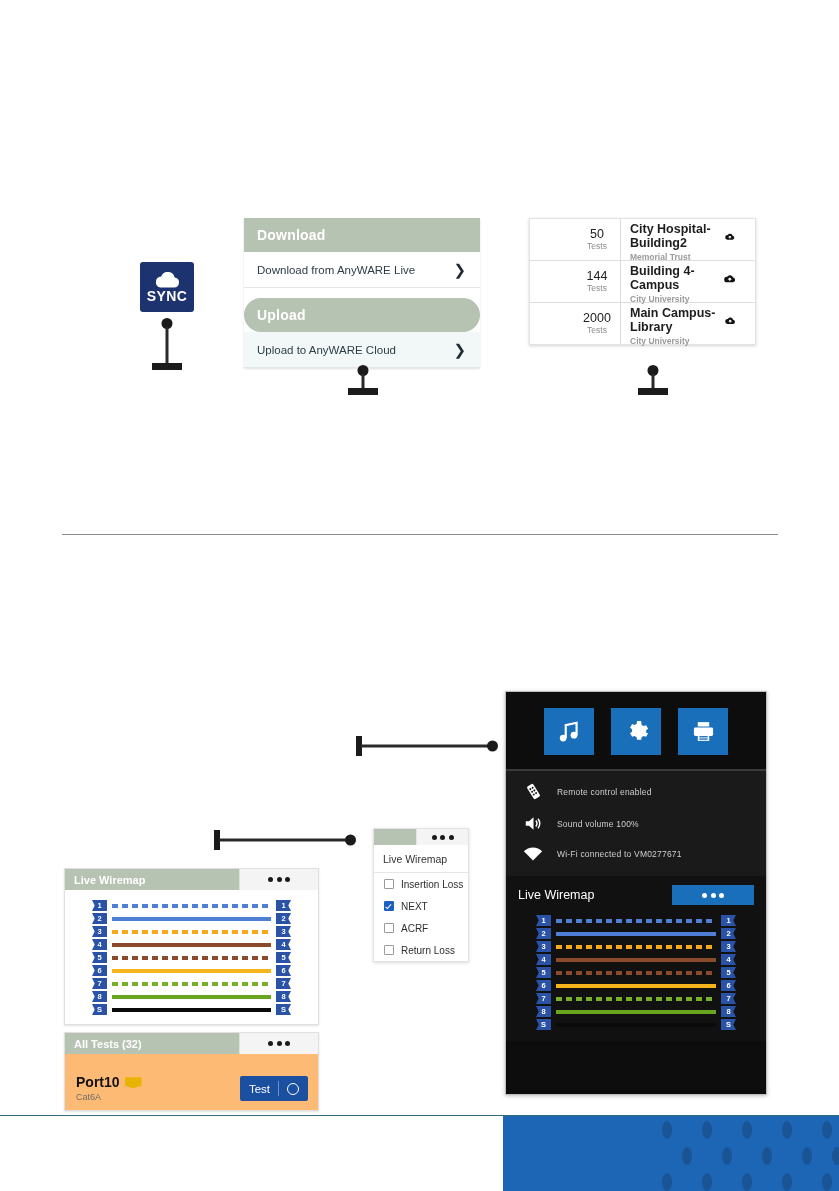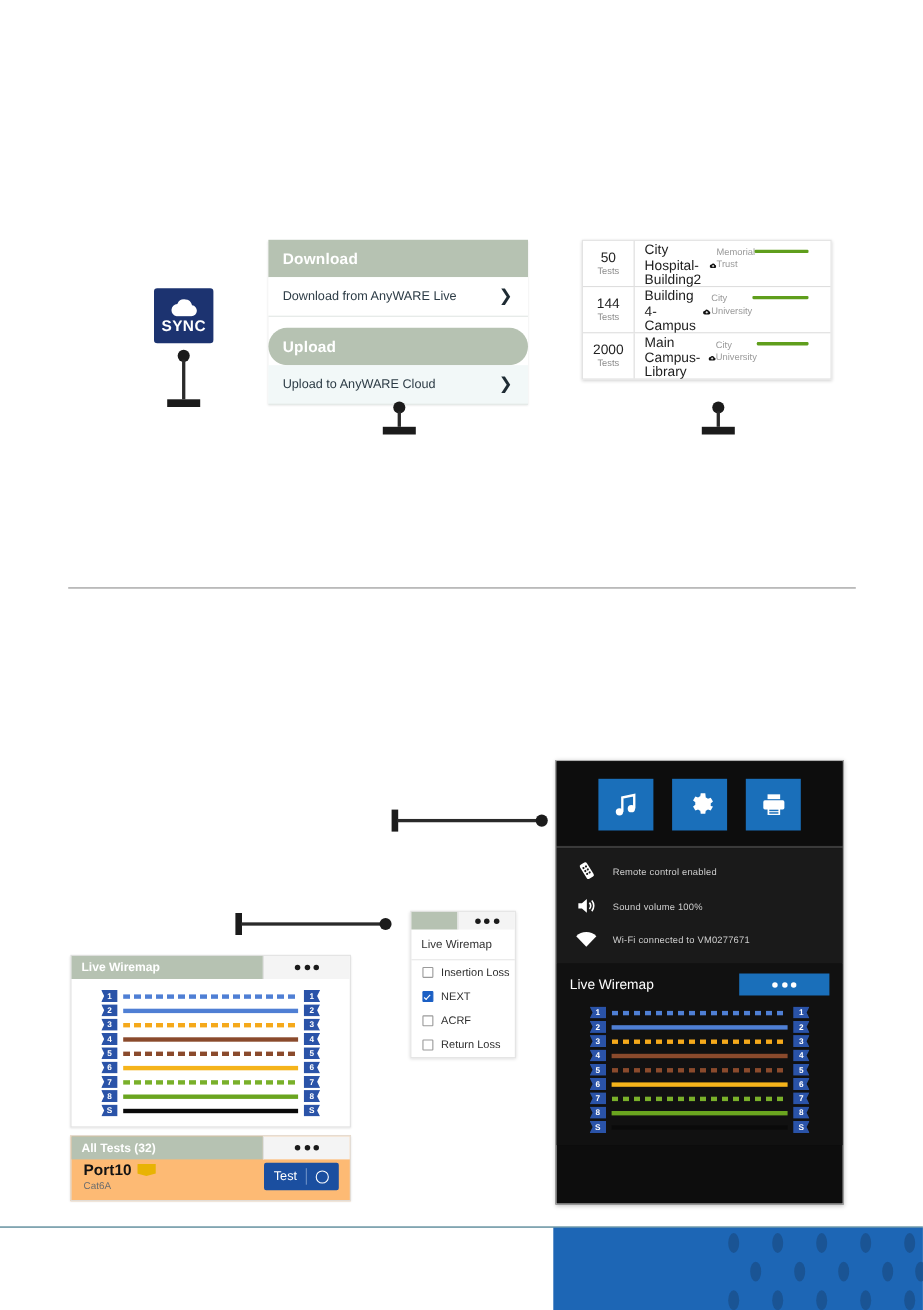--- a/index.html
+++ b/index.html
@@ -43,24 +43,25 @@
   .sect-row.tinted{background:#f2f8f8;}
   .chev{font-size:15px;font-weight:800;color:#1e2b33;line-height:1;}
 
   
   .proj-card{background:#fff;box-shadow:0 1px 3px rgba(0,0,0,.18);border:1px solid #e3e3e3;}
   .proj-row{display:flex;align-items:stretch;border-bottom:1px solid #dedede;height:41px;}
   .proj-row:last-child{border-bottom:none;}
   .proj-count{
     width:46px;flex:0 0 46px;display:flex;flex-direction:column;align-items:center;justify-content:center;
     border-right:1px solid #dcdcdc;
+    margin-left:44px;
   }
   .proj-count .num{font-size:12.5px;color:#222;line-height:1.05;}
   .proj-count .unit{font-size:8.5px;color:#8b8b8b;line-height:1.2;}
-  .proj-main{flex:1;padding:4px 20px 0 9px;position:relative;display:flex;flex-direction:row;}
+  .proj-main{flex:1;padding:4px 20px 0 9px;position:relative;display:flex;flex-direction:column;font-weight:bold;}
   .proj-title-row{display:flex;align-items:center;justify-content:space-between;}
   .proj-title{font-size:12.5px;color:#1d1d1d;line-height:1.1;}
   .proj-sub{font-size:8.5px;color:#9a9a9a;line-height:1.25;margin-top:1px;}
   .proj-bar{height:3px;background:#5f9e1c;border-radius:1px;margin-top:4px;width:100%;}
 
   
   .wm-light{background:#fff;border:1px solid #e0e0e0;box-shadow:0 1px 2px rgba(0,0,0,.12);}
   .wm-head{display:flex;height:21px;}
   .wm-head .t{flex:1;background:#b6c2b2;color:#fff;font-size:11px;font-weight:600;display:flex;align-items:center;padding-left:9px;}
   .wm-head .m{width:78px;background:#f4f4f4;border-left:1px solid #e1e1e1;display:flex;align-items:center;justify-content:center;}
@@ -78,21 +79,21 @@
   .pinlabel.l{clip-path:polygon(0 0,100% 0,100% 100%,0 100%,18% 50%);}
   .pinlabel.r{clip-path:polygon(0 0,100% 0,82% 50%,100% 100%,0 100%);}
   .wire{flex:1;height:4px;margin:0 5px;}
   .wire.solid{background:var(--wc);}
   .wire.striped{
     background-image:repeating-linear-gradient(to right,var(--wc) 0 6px,transparent 6px 10px);
   }
 
   
   .at-card{background:#fdba74;border:1px solid #e0e0e0;box-shadow:0 1px 2px rgba(0,0,0,.12);}
-  .at-body{display:flex;align-items:center;justify-content:space-between;padding:2px 10px 8px 11px;}
+  .at-body{display:flex;align-items:center;justify-content:space-between;padding:21px 10px 8px 11px;}
   .at-port{font-size:14px;font-weight:700;color:#121212;line-height:1.1;display:flex;align-items:center;gap:5px;}
   .at-flag{width:17px;height:11px;background:#e8b303;border-radius:1px;clip-path:polygon(0 0,100% 0,100% 78%,50% 100%,0 78%);}
   .at-cat{font-size:9px;color:#6e6e6e;margin-top:2px;}
   .test-btn{
     background:#1b4fa0;color:#fff;border-radius:2px;display:flex;align-items:center;
     height:25px;padding:0 9px;gap:8px;font-size:11.5px;
   }
   .test-btn .sep{width:1px;height:15px;background:#6d90c6;}
   .test-btn .ring{width:10px;height:10px;border:1.6px solid #fff;border-radius:50%;}
 

